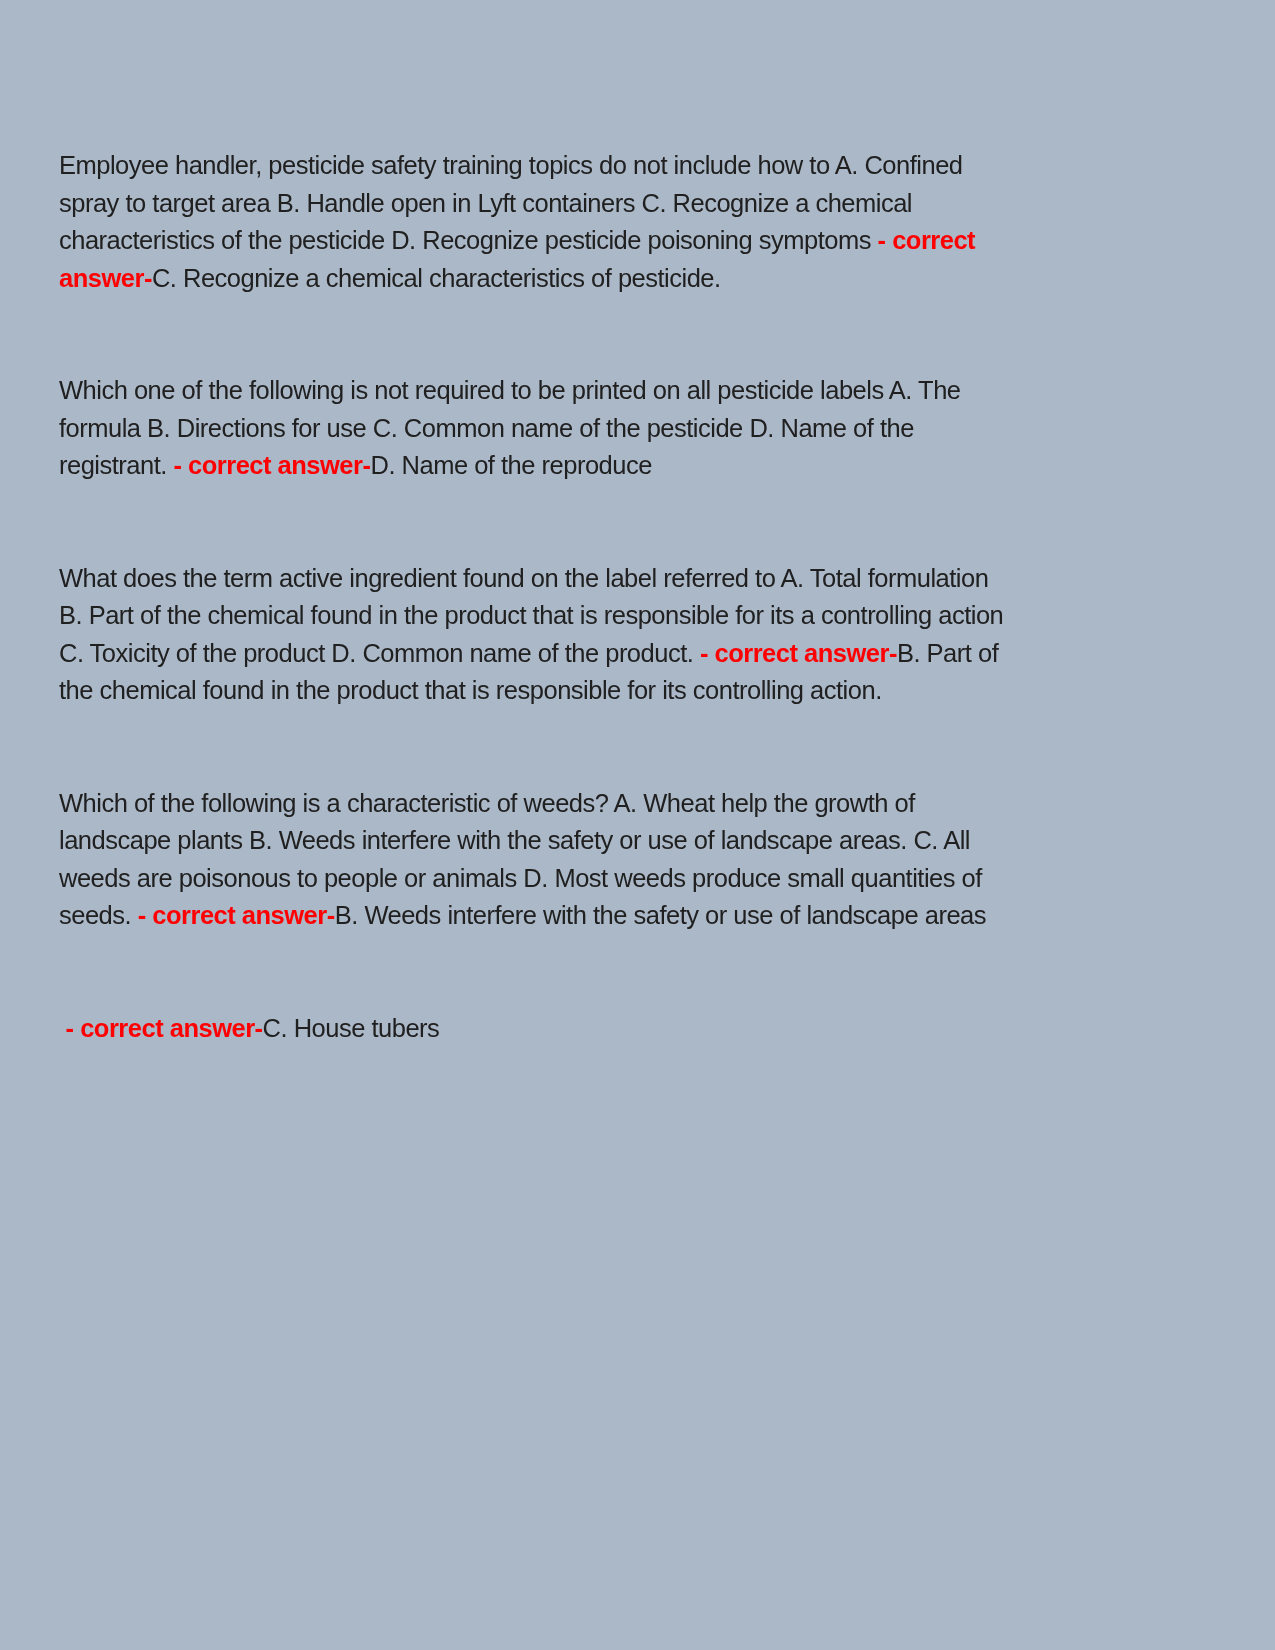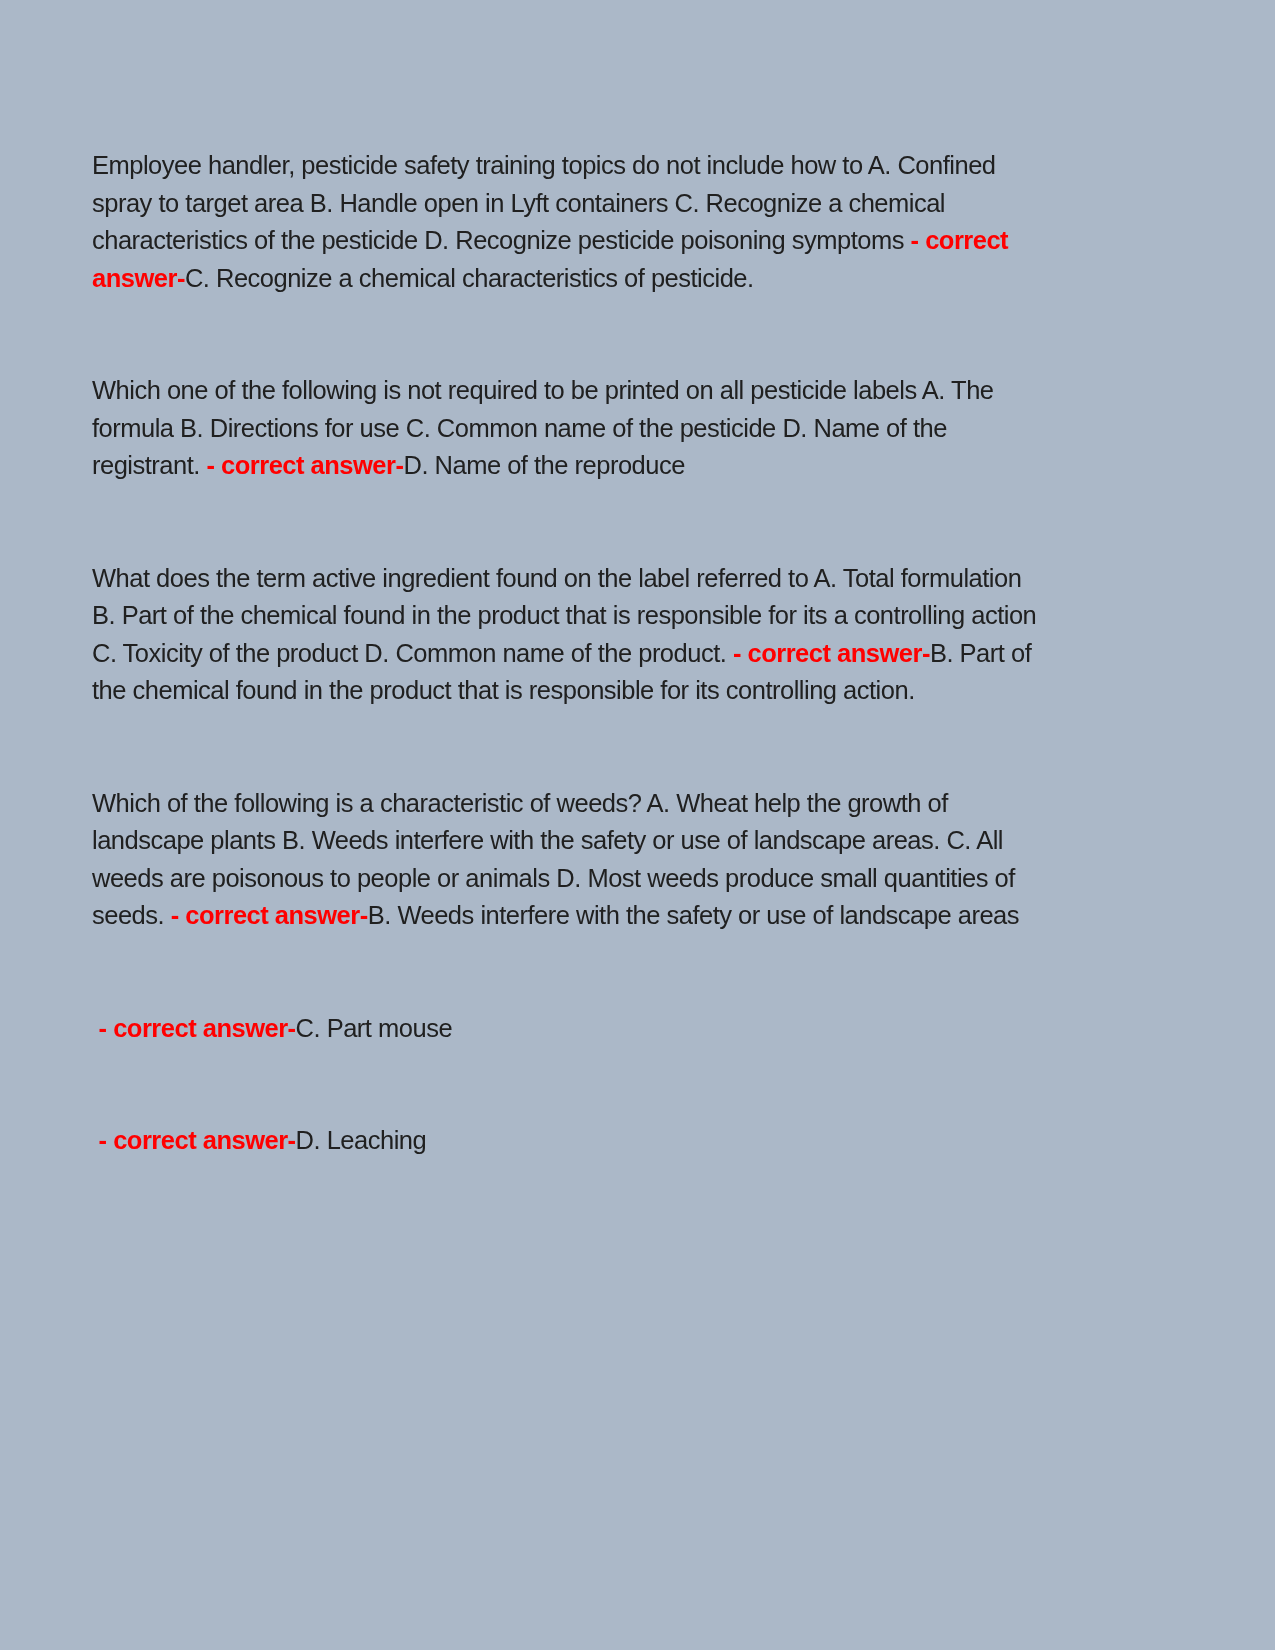--- a/index.html
+++ b/index.html
@@ -14,21 +14,21 @@
     overflow: hidden;
   }
   body {
     background: var(--bg);
     font-family: "Liberation Sans", sans-serif;
     color: var(--ink);
   }
   .page {
     width: 1275px;
     height: 1429px;
-    padding: 147px 130px 0 92px;
+    padding: 147px 130px 0 59px;
     border-radius: 20px;
   }
   .content {
     width: 945px;
   }
   .content p {
     font-size: 25.5px;
     line-height: 37.5px;
     letter-spacing: -0.5px;
     margin: 0 0 75px 0;
@@ -42,16 +42,15 @@
 </style>
 </head>
 <body>
 
 <div class="page">
   <div class="content" id="doc-content">
       <p><span>Employee handler, pesticide safety training topics do not include how to A. Confined spray to target area B. Handle open in Lyft containers C. Recognize a chemical characteristics of the pesticide D. Recognize pesticide poisoning symptoms </span><span class="answer-marker">- correct answer-</span><span>C. Recognize a chemical characteristics of pesticide.</span></p>
       <p><span>Which one of the following is not required to be printed on all pesticide labels A. The formula B. Directions for use C. Common name of the pesticide D. Name of the registrant. </span><span class="answer-marker">- correct answer-</span><span>D. Name of the reproduce</span></p>
       <p><span>What does the term active ingredient found on the label referred to A. Total formulation B. Part of the chemical found in the product that is responsible for its a controlling action C. Toxicity of the product D. Common name of the product. </span><span class="answer-marker">- correct answer-</span><span>B. Part of the chemical found in the product that is responsible for its controlling action.</span></p>
       <p><span>Which of the following is a characteristic of weeds? A. Wheat help the growth of landscape plants B. Weeds interfere with the safety or use of landscape areas. C. All weeds are poisonous to people or animals D. Most weeds produce small quantities of seeds. </span><span class="answer-marker">- correct answer-</span><span>B. Weeds interfere with the safety or use of landscape areas</span></p>
-      <p><span> </span><span class="answer-marker">- correct answer-</span><span>C. Part mouse</span></p>
-      <p><span> </span><span class="answer-marker">- correct answer-</span><span>D. Leaching</span></p>
+      <p><span> </span><span class="answer-marker">- correct answer-</span><span>C. House tubers</span></p>
     </div>
 </div>
 
 </body></html>

